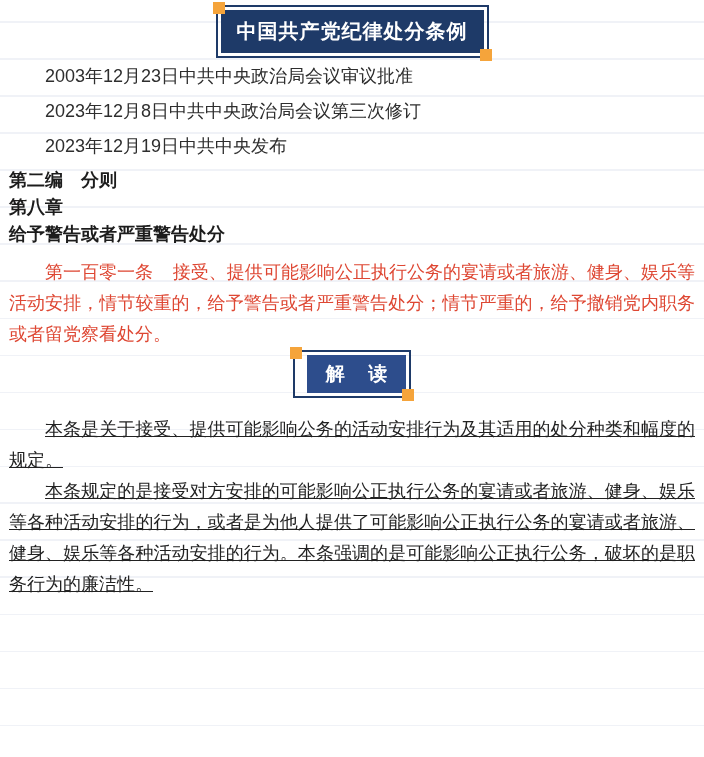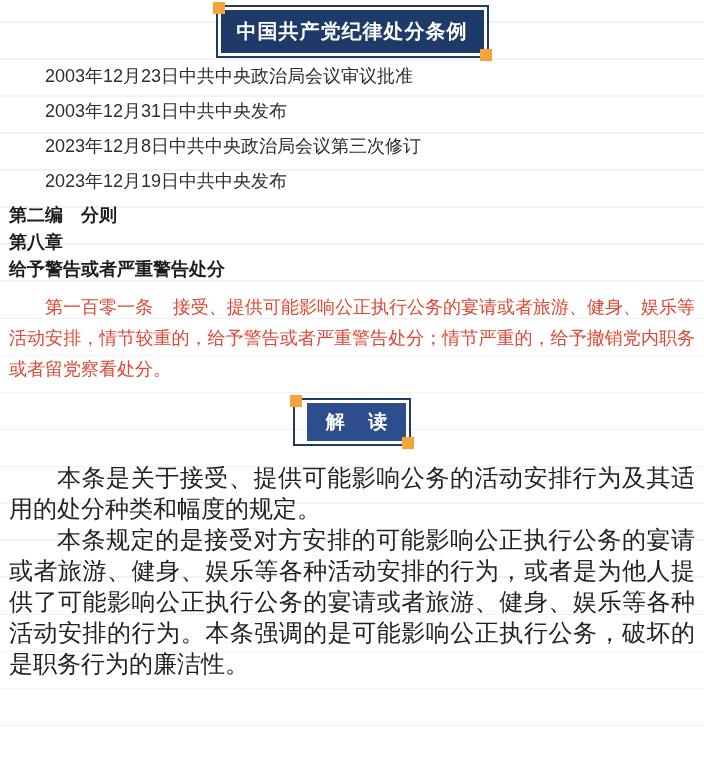--- a/index.html
+++ b/index.html
@@ -47,21 +47,21 @@
   .badge .sq.br{bottom:-5px;right:-5px;}
 
   .title-badge{margin-top:5px;}
   .title-badge .inner{
     background:var(--badge-navy);
     font-size:20px;
     letter-spacing:1px;
     padding:8px 16px;
   }
 
-  .jiedu-badge{margin-top:13px;padding-left:12px;}
+  .jiedu-badge{padding-left:12px;}
   .jiedu-badge .inner{
     background:var(--badge-blue);
     font-size:19px;
     letter-spacing:9px;
     padding:6px 10px 6px 19px;
   }
 
   
   .dates{margin-top:1px;padding-left:36px;}
   .date-line{font-size:18px;line-height:35px;color:#2e2e2e;}
@@ -78,39 +78,39 @@
     margin-top:9px;
     font-size:18px;line-height:31px;
     text-align:justify;text-indent:2em;
     color:var(--article-red);
   }
   .article .num-gap{display:inline-block;width:1.1em;}
 
   
   .body-text{margin-top:16px;}
   .para{
-    font-size:24px;line-height:31px;
+    font-size:18px;line-height:31px;
     text-align:justify;text-indent:2em;
     color:#222222;
+    text-decoration:underline;
   }
 </style>
 </head>
 <body>
 
 <div class="page">
 
   <div class="badge title-badge">
     <span class="sq tl"></span>
     <span class="sq br"></span>
     <div class="inner">中国共产党纪律处分条例</div>
   </div>
 
   <div class="dates">
     <div class="date-line">2003年12月23日中共中央政治局会议审议批准</div>
-    <div class="date-line">2003年12月31日中共中央发布</div>
     <div class="date-line">2023年12月8日中共中央政治局会议第三次修订</div>
     <div class="date-line">2023年12月19日中共中央发布</div>
   </div>
 
   <div class="headings">
     <div class="heading">第二编　分则</div>
     <div class="heading">第八章</div>
     <div class="heading">给予警告或者严重警告处分</div>
   </div>
 

